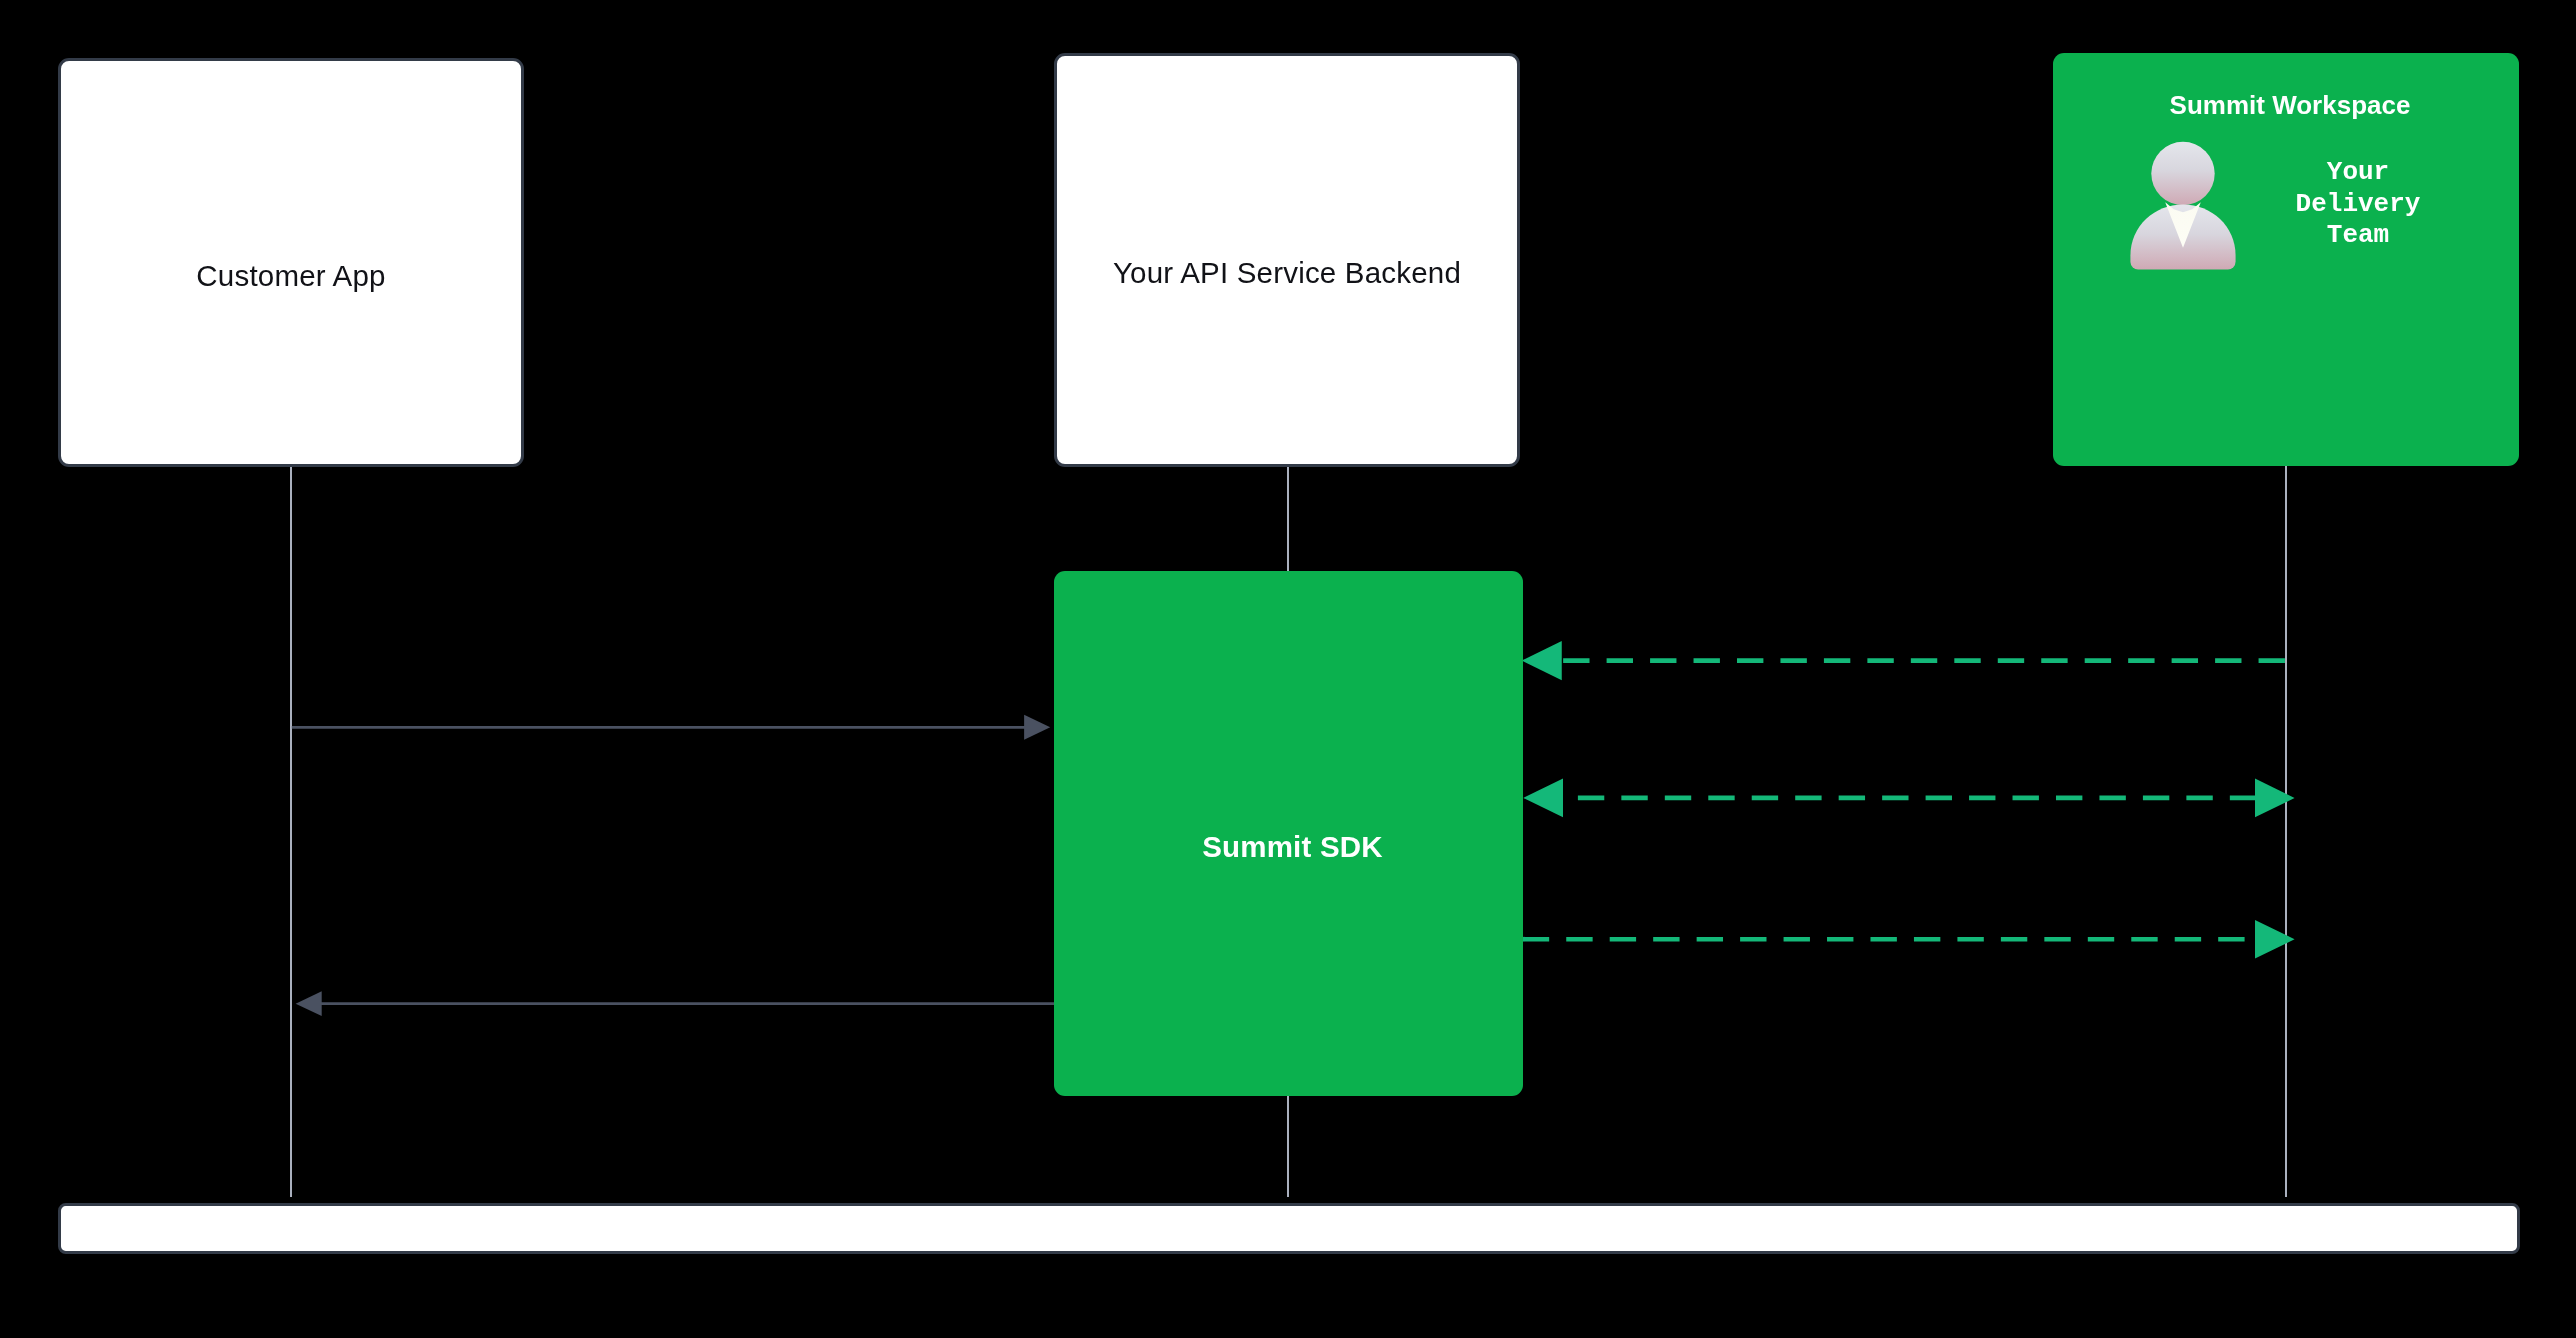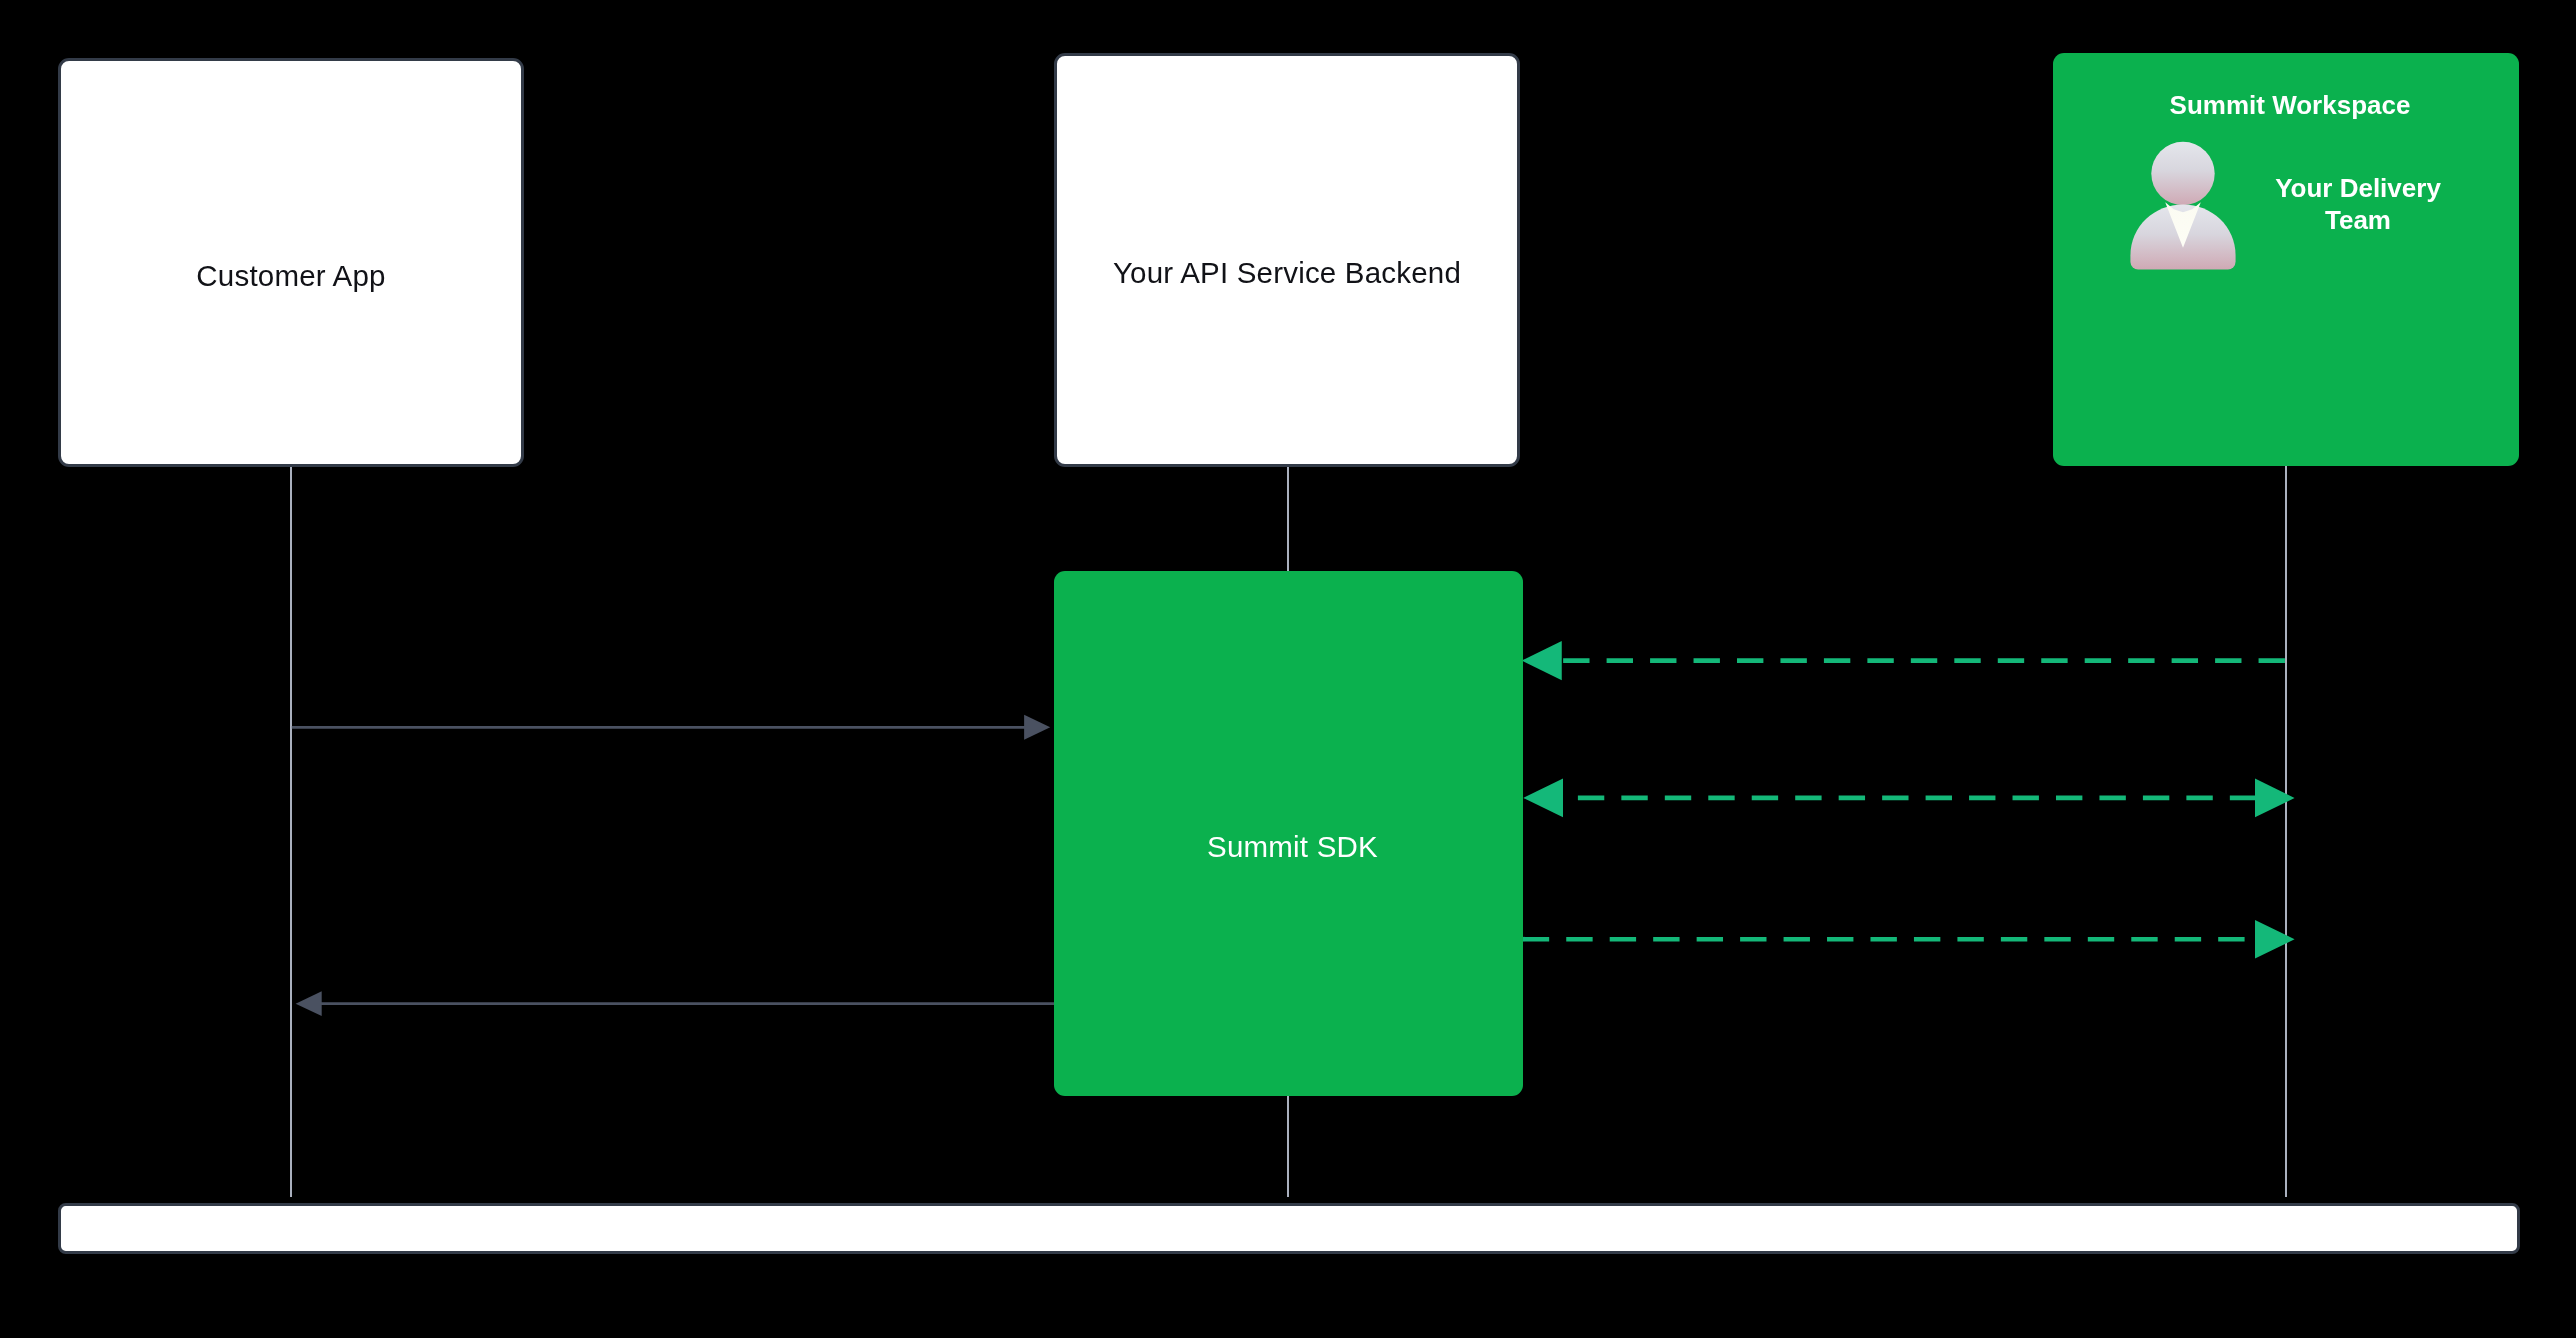--- a/index.html
+++ b/index.html
@@ -39,21 +39,21 @@
     color: #111217;
     font-size: 29.5px;
     font-weight: 400;
     text-align: center;
     letter-spacing: 0.2px;
     line-height: 1.25;
     margin-top: 27px;
   }
   .node-green .node-label {
     color: #ffffff;
-    font-weight: 400;
+    font-weight: 700;
   }
 
   #node-customer-app  { left: 58px;   top: 58px;  width: 466px; height: 409px; }
   #node-api-backend   { left: 1054px; top: 53px;  width: 466px; height: 414px; }
   #node-summit-sdk    { left: 1054px; top: 571px; width: 469px; height: 525px; }
   #node-workspace     { left: 2053px; top: 53px;  width: 466px; height: 413px; }
 
   
   #node-workspace { flex-direction: column; align-items: center; justify-content: flex-start; padding-top: 37px; }
   #workspace-title {
@@ -62,20 +62,21 @@
     font-weight: 700;
     text-align: center;
     margin-bottom: 17px;
   }
   #workspace-row {
     display: flex;
     align-items: center;
     justify-content: center;
     gap: 20px;
     width: 100%;
+    font-family: Liberation Mono, monospace;
   }
   #team-label {
     color: #ffffff;
     font-size: 26px;
     font-weight: 700;
     text-align: center;
     line-height: 1.22;
     width: 194px;
   }
   .avatar-icon { width: 116px; height: 133px; display: block; flex: 0 0 auto; }

